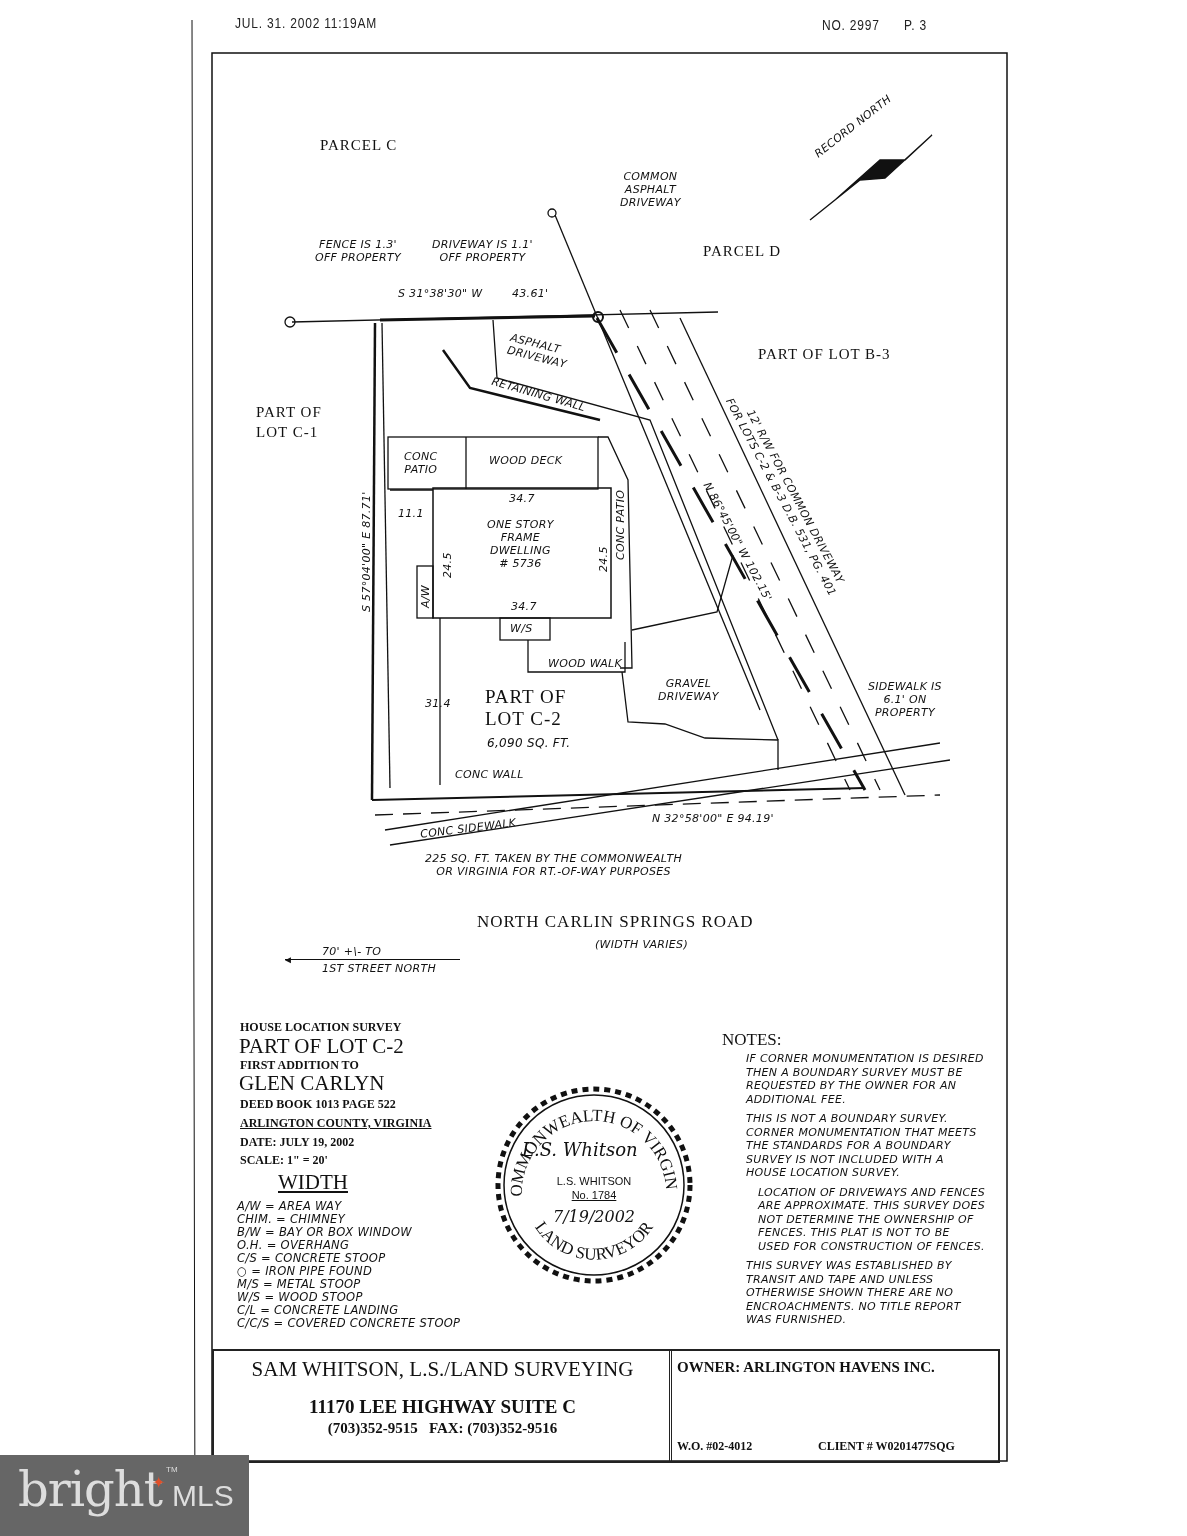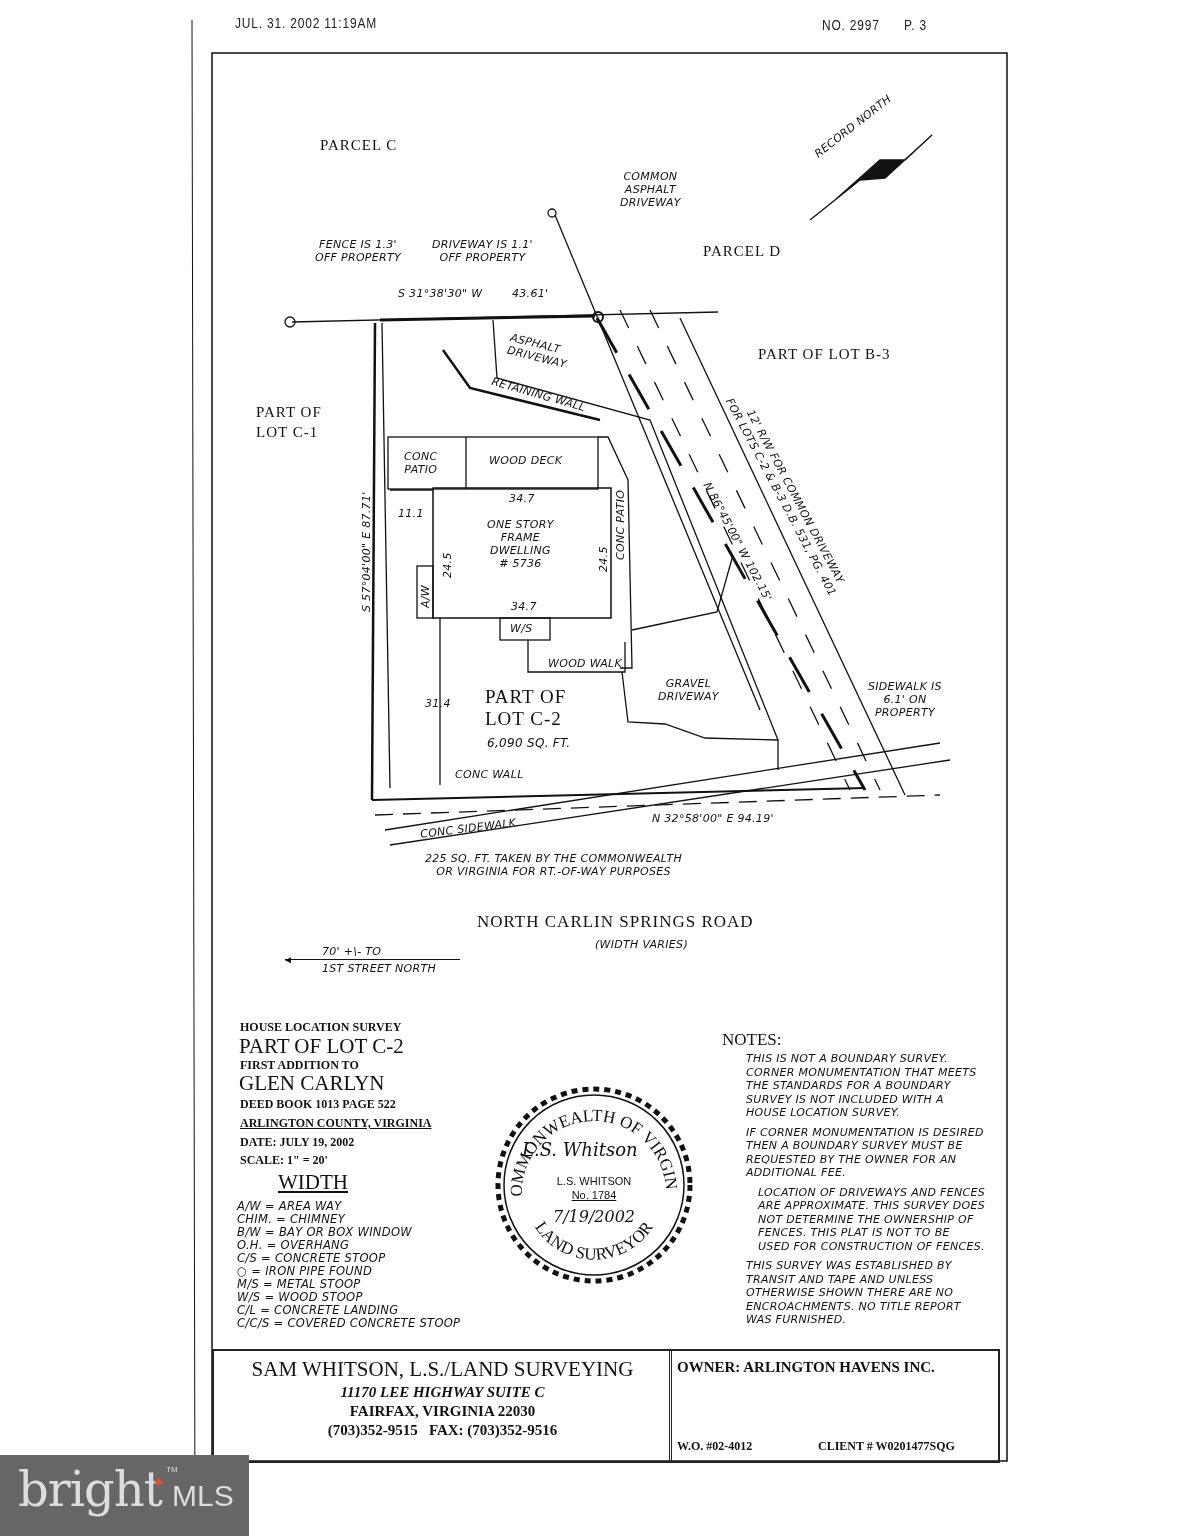--- a/index.html
+++ b/index.html
@@ -191,52 +191,51 @@
   </svg>
   <div class="abs" style="left:0;width:204px;top:92px;text-align:center;font-family:'Liberation Sans',sans-serif;font-size:11px;">L.S. WHITSON</div>
   <div class="abs" style="left:0;width:204px;top:106px;text-align:center;font-family:'Liberation Sans',sans-serif;font-size:11px;text-decoration:underline;">No. 1784</div>
   <div class="abs" style="left:0;width:204px;top:124px;text-align:center;font-family:'DejaVu Serif',serif;font-style:italic;font-size:16px;">7/19/2002</div>
   <div class="abs" style="left:30px;top:56px;font-family:'DejaVu Serif',serif;font-style:italic;font-size:18px;">L.S. Whitson</div>
 </div>
 
 <div class="abs" style="left:722px;top:1030px;font-size:17px;">NOTES:</div>
 <div class="abs it" style="left:746px;top:1052px;font-size:11px;line-height:13.5px;">
   <div style="margin-bottom:6px;">
+    <div>IF CORNER MONUMENTATION IS DESIRED</div>
+      <div>THEN A BOUNDARY SURVEY MUST BE</div>
+      <div>REQUESTED BY THE OWNER FOR AN</div>
+      <div>ADDITIONAL FEE.</div>
+  </div>
+  <div style="margin-bottom:6px;">
     <div>THIS IS NOT A BOUNDARY SURVEY.</div>
       <div>CORNER MONUMENTATION THAT MEETS</div>
       <div>THE STANDARDS FOR A BOUNDARY</div>
       <div>SURVEY IS NOT INCLUDED WITH A</div>
       <div>HOUSE LOCATION SURVEY.</div>
-  </div>
-  <div style="margin-bottom:6px;">
-    <div>IF CORNER MONUMENTATION IS DESIRED</div>
-      <div>THEN A BOUNDARY SURVEY MUST BE</div>
-      <div>REQUESTED BY THE OWNER FOR AN</div>
-      <div>ADDITIONAL FEE.</div>
   </div>
   <div style="margin-bottom:6px;margin-left:12px;">
     <div>LOCATION OF DRIVEWAYS AND FENCES</div>
       <div>ARE APPROXIMATE.   THIS SURVEY DOES</div>
       <div>NOT DETERMINE THE OWNERSHIP OF</div>
       <div>FENCES. THIS PLAT IS NOT TO BE</div>
       <div>USED FOR CONSTRUCTION OF FENCES.</div>
   </div>
   <div>
     <div>THIS SURVEY WAS ESTABLISHED BY</div>
       <div>TRANSIT AND TAPE AND UNLESS</div>
       <div>OTHERWISE SHOWN THERE ARE NO</div>
       <div>ENCROACHMENTS. NO TITLE REPORT</div>
       <div>WAS FURNISHED.</div>
   </div>
 </div>
 
 <div class="tb-left">
   <div style="font-size:21px;margin-top:6px;">SAM WHITSON, L.S./LAND SURVEYING</div>
-  <div class="serif-b" style="font-size:15px;margin-top:2px;font-style:italic;">11170 LEE HIGHWAY SUITE C</div>
-  <div class="serif-b" style="font-size:15px;margin-top:2px;">FAIRFAX, VIRGINIA 22030</div>
+  <div class="serif-b" style="font-size:19px;margin-top:14px;">11170 LEE HIGHWAY SUITE C</div>
   <div class="serif-b" style="font-size:15px;margin-top:2px;white-space:pre;">(703)352-9515   FAX: (703)352-9516</div>
 </div>
 <div class="tb-right">
   <div class="abs serif-b" style="left:7px;top:8px;font-size:15px;">OWNER: ARLINGTON HAVENS INC.</div>
   <div class="abs serif-b" style="left:7px;top:88px;font-size:12px;">W.O. #02-4012</div>
   <div class="abs serif-b" style="left:148px;top:88px;font-size:12px;">CLIENT # W0201477SQG</div>
 </div>
 
 <div class="bright">
   <span class="abs" style="left:18px;top:6px;font-family:'DejaVu Serif',serif;font-size:48px;color:#ddd;letter-spacing:-1px;">bright</span>

